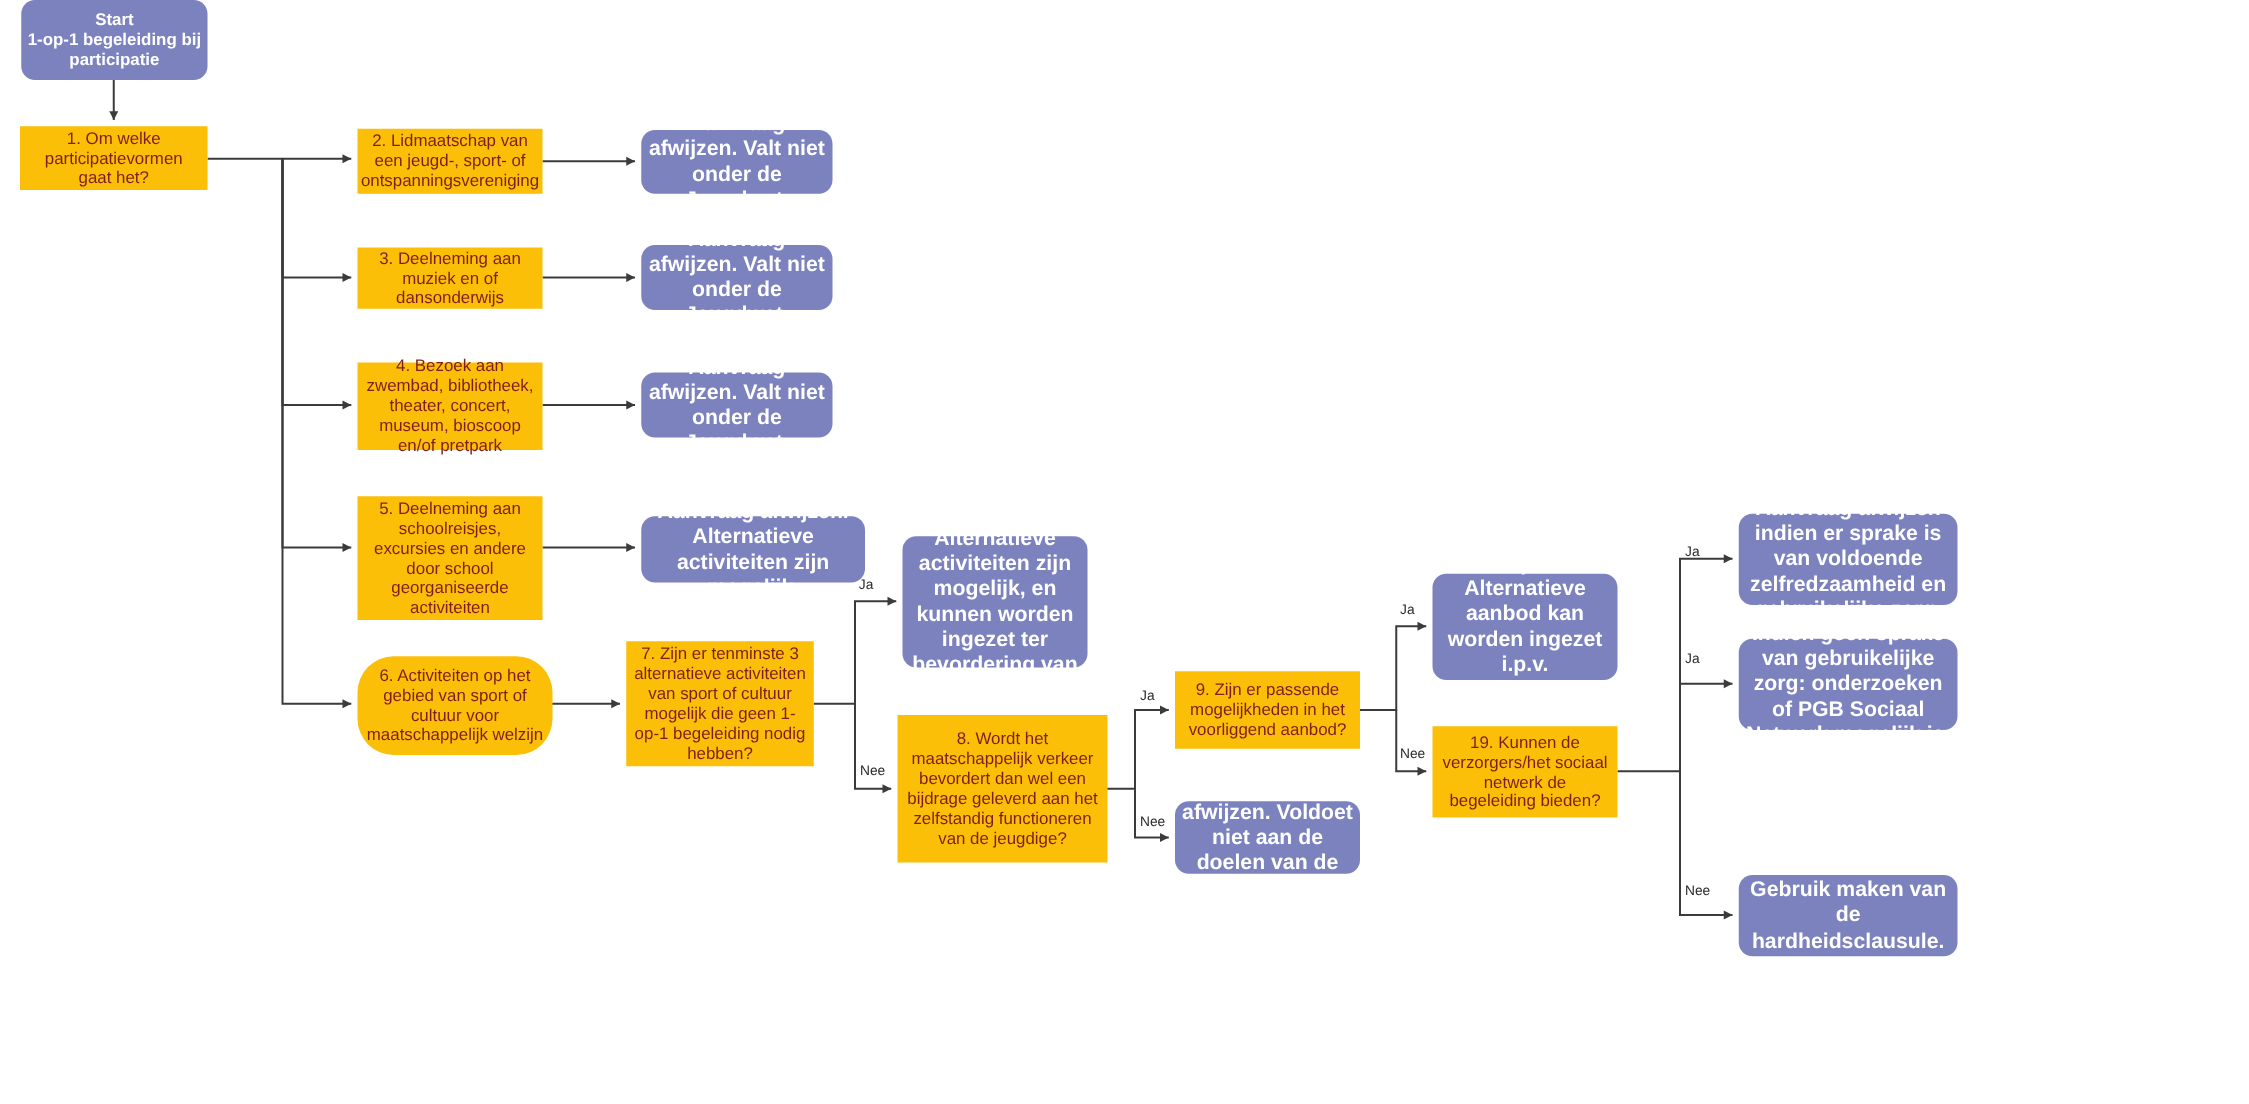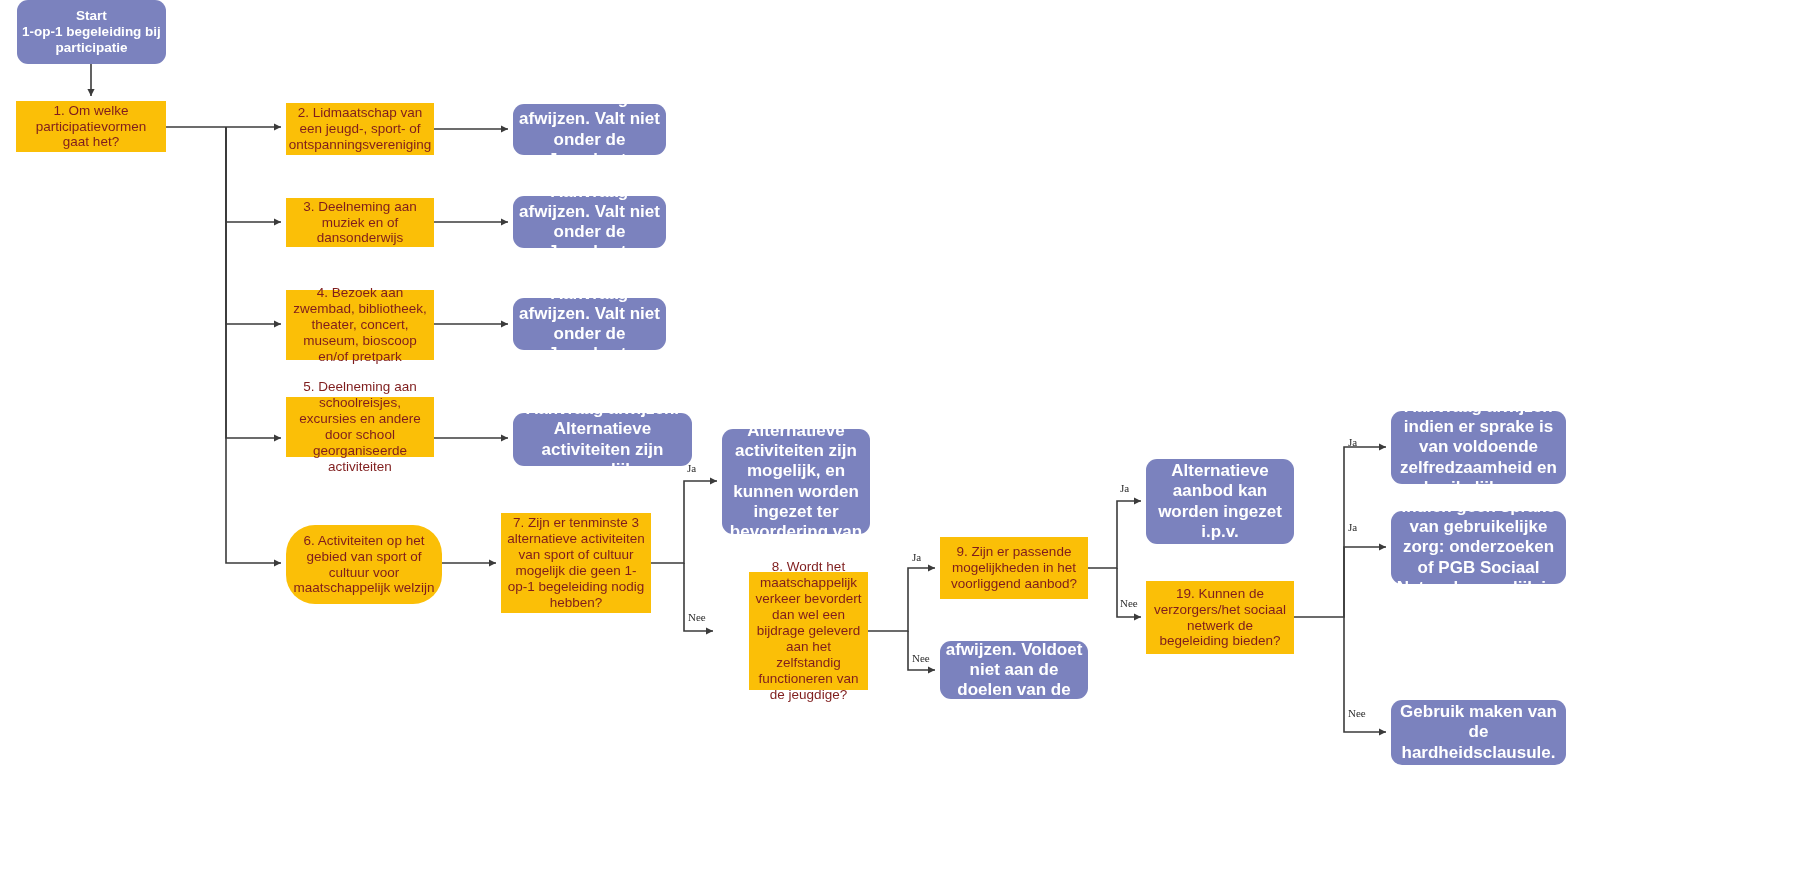--- a/index.html
+++ b/index.html
@@ -54,21 +54,21 @@
   .edge path {
     fill: none;
     stroke: #3b3b3b;
     stroke-width: 1.6;
   }
   .edge polygon {
     fill: #3b3b3b;
   }
   .elabel {
     position: absolute;
-    font-family: Liberation Serif, serif;
+    font-family: Liberation Sans, sans-serif;
     font-size: 11px;
     color: #2b2b2b;
     white-space: nowrap;
   }
 </style>
 </head>
 <body>
 
 <div id="canvas">
   <svg class="edge" width="1799" height="883" style="left:0;top:0;position:absolute;">
@@ -116,26 +116,26 @@
   <div id="nodes">
       <div class="node start" style="left: 17px; top: 0px; width: 149px; height: 64px;">Start
 1-op-1 begeleiding bij participatie</div>
       <div class="node yellow" style="left: 16px; top: 101px; width: 150px; height: 51px;">1. Om welke participatievormen gaat het?</div>
       <div class="node yellow" style="left: 286px; top: 103px; width: 148px; height: 52px;">2. Lidmaatschap van een jeugd-, sport- of ontspanningsvereniging</div>
       <div class="node purple" style="left: 513px; top: 104px; width: 153px; height: 51px;">Aanvraag afwijzen. Valt niet onder de Jeugdwet.</div>
       <div class="node yellow" style="left: 286px; top: 198px; width: 148px; height: 49px;">3. Deelneming aan muziek en of dansonderwijs</div>
       <div class="node purple" style="left: 513px; top: 196px; width: 153px; height: 52px;">Aanvraag afwijzen. Valt niet onder de Jeugdwet.</div>
       <div class="node yellow" style="left: 286px; top: 290px; width: 148px; height: 70px;">4. Bezoek aan zwembad, bibliotheek, theater, concert, museum, bioscoop en/of pretpark</div>
       <div class="node purple" style="left: 513px; top: 298px; width: 153px; height: 52px;">Aanvraag afwijzen. Valt niet onder de Jeugdwet.</div>
-      <div class="node yellow" style="left: 286px; top: 397px; width: 148px; height: 60px;">5. Deelneming aan schoolreisjes, excursies en andere door school georganiseerde activiteiten</div>
+      <div class="node yellow" style="left: 286px; top: 397px; width: 148px; height: 99px;">5. Deelneming aan schoolreisjes, excursies en andere door school georganiseerde activiteiten</div>
       <div class="node purple" style="left: 513px; top: 413px; width: 179px; height: 53px;">Aanvraag afwijzen. Alternatieve activiteiten zijn mogelijk.</div>
       <div class="node yellow" style="left: 286px; top: 525px; width: 156px; height: 79px; border-radius: 29px;">6. Activiteiten op het gebied van sport of cultuur voor maatschappelijk welzijn</div>
       <div class="node yellow" style="left: 501px; top: 513px; width: 150px; height: 100px;">7. Zijn er tenminste 3 alternatieve activiteiten van sport of cultuur mogelijk die geen 1-op-1 begeleiding nodig hebben?</div>
       <div class="node purple" style="left: 722px; top: 429px; width: 148px; height: 105px;">Aanvraag afwijzen. Alternatieve activiteiten zijn mogelijk, en kunnen worden ingezet ter bevordering van maatschappelijk verkeer.</div>
-      <div class="node yellow" style="left: 749px; top: 572px; width: 119px; height: 118px;">8. Wordt het maatschappelijk verkeer bevordert dan wel een bijdrage geleverd aan het zelfstandig functioneren van de jeugdige?</div>
+      <div class="node yellow" style="left: 718px; top: 572px; width: 168px; height: 118px;">8. Wordt het maatschappelijk verkeer bevordert dan wel een bijdrage geleverd aan het zelfstandig functioneren van de jeugdige?</div>
       <div class="node purple" style="left: 940px; top: 641px; width: 148px; height: 58px;">Aanvraag afwijzen. Voldoet niet aan de doelen van de Jeugdwet.</div>
       <div class="node yellow" style="left: 940px; top: 537px; width: 148px; height: 62px;">9. Zijn er passende mogelijkheden in het voorliggend aanbod?</div>
       <div class="node purple" style="left: 1146px; top: 459px; width: 148px; height: 85px;">Aanvraag afwijzen. Alternatieve aanbod kan worden ingezet i.p.v. voorzieningen uit de Jeugdwet.</div>
       <div class="node yellow" style="left: 1146px; top: 581px; width: 148px; height: 73px;">19. Kunnen de verzorgers/het sociaal netwerk de begeleiding bieden?</div>
       <div class="node purple" style="left: 1391px; top: 411px; width: 175px; height: 73px;">Aanvraag afwijzen indien er sprake is van voldoende zelfredzaamheid en gebruikelijke zorg.</div>
       <div class="node purple" style="left: 1391px; top: 511px; width: 175px; height: 73px;">Indien geen sprake van gebruikelijke zorg: onderzoeken of PGB Sociaal Netwerk mogelijk is.</div>
       <div class="node purple" style="left: 1391px; top: 700px; width: 175px; height: 65px;">Gebruik maken van de hardheidsclausule.</div>
     </div>
   <div id="labels">
       <div class="elabel" style="left: 687px; top: 462px;">Ja</div>

